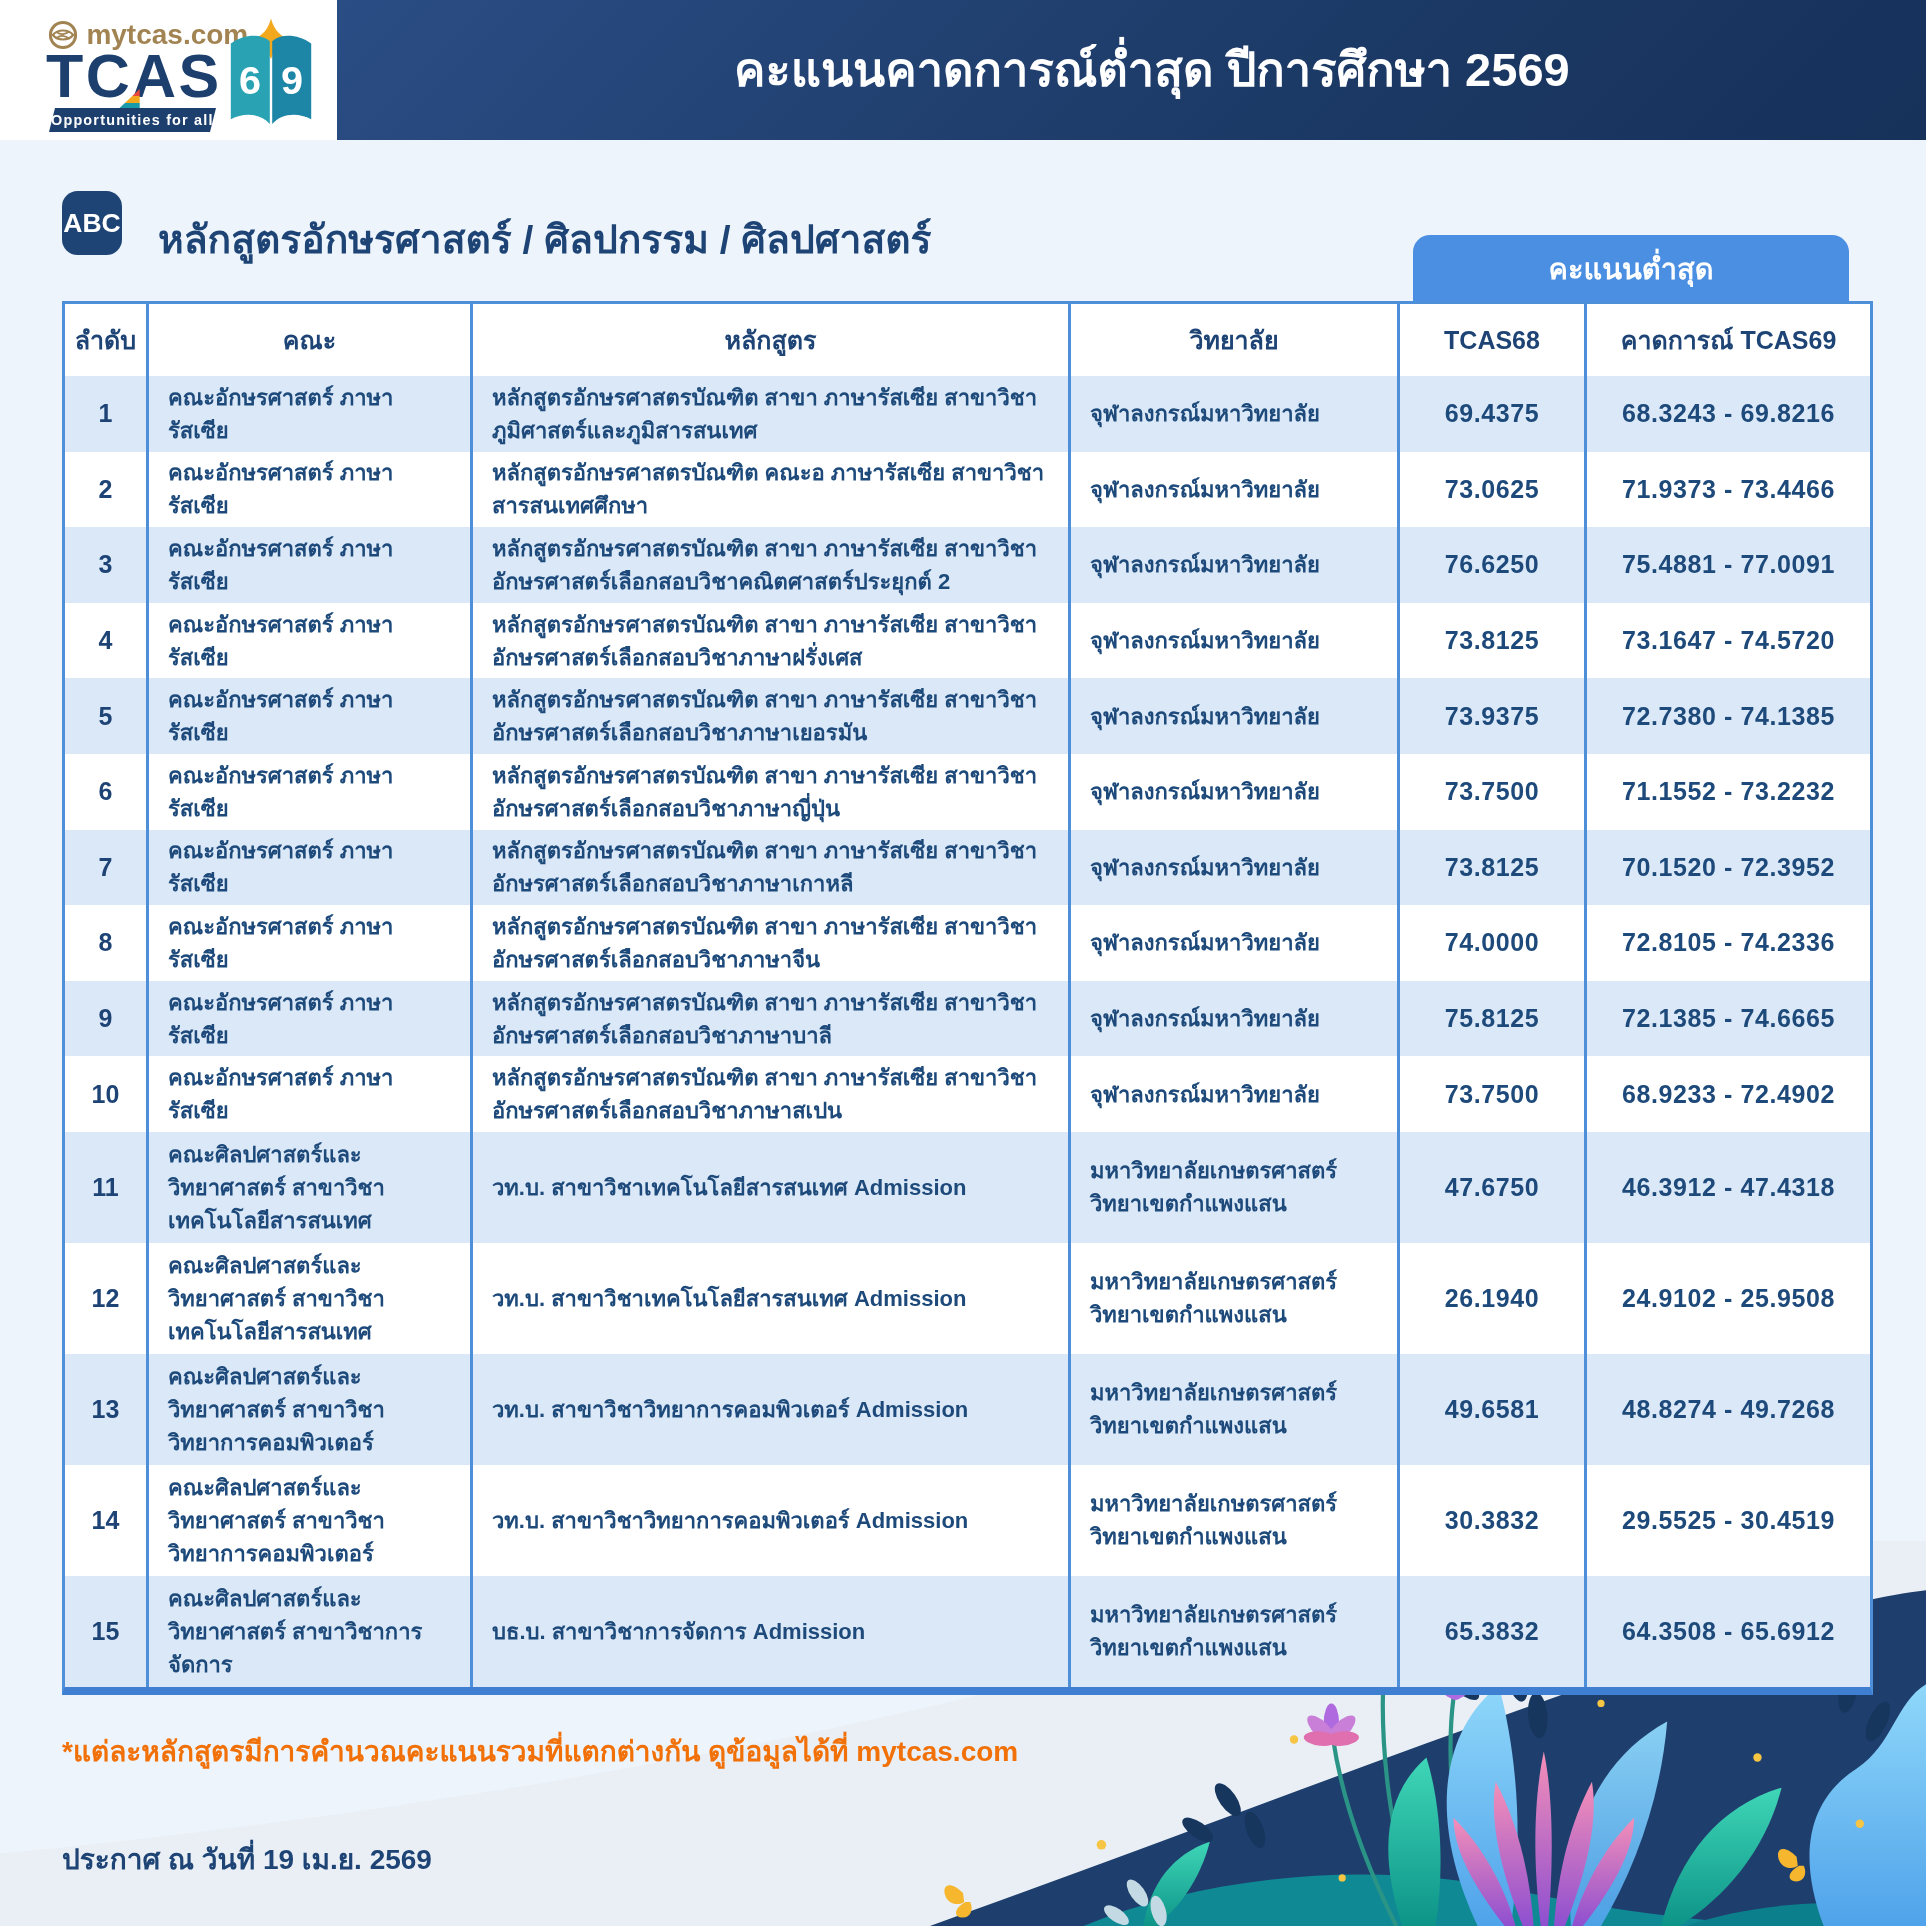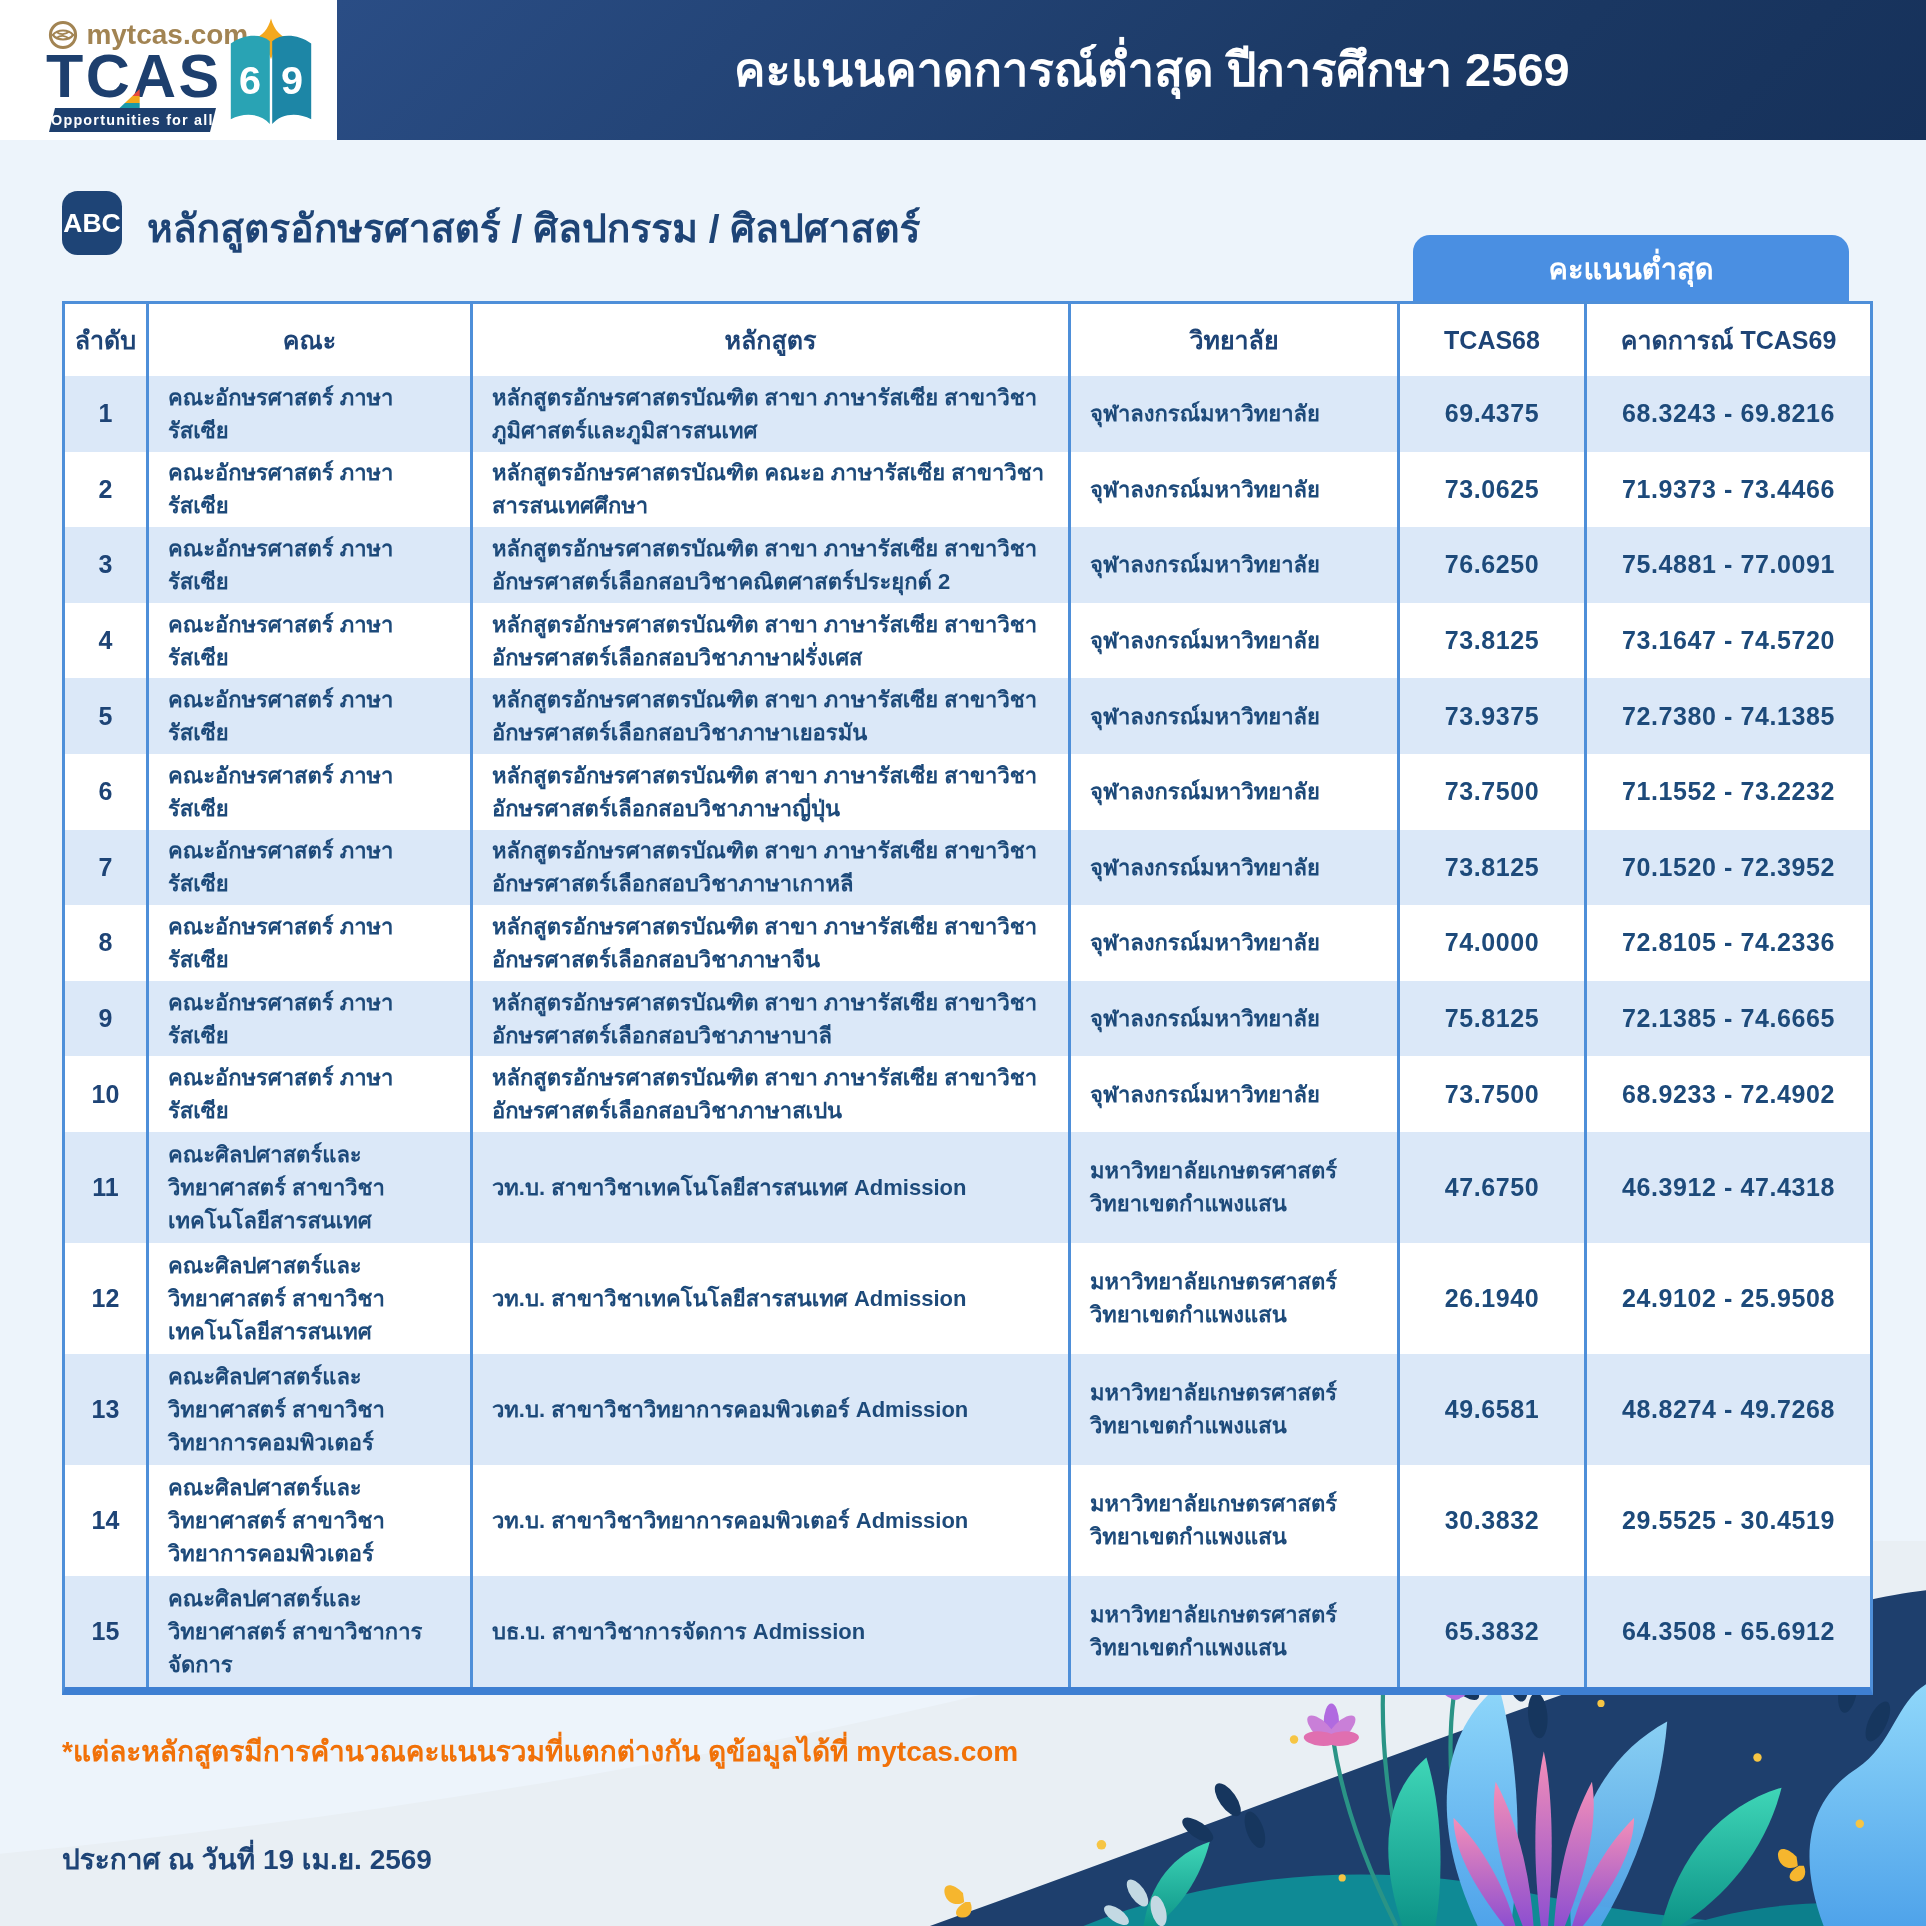--- a/index.html
+++ b/index.html
@@ -27,21 +27,21 @@
     clip-path:polygon(0 100%,100% 0,100% 100%);}
   .tag-banner{position:absolute;left:52px;top:108px;width:161px;height:24px;
     background:#1d3f6e;transform:skewX(-14deg);display:flex;align-items:center;justify-content:center;}
   .tag-banner span{transform:skewX(14deg);color:#fff;font-size:14.4px;font-weight:700;letter-spacing:1.2px;white-space:nowrap;}
   .book-logo{position:absolute;left:226px;top:17px;}
   
   .abc-badge{position:absolute;left:62px;top:191px;width:60px;height:64px;border-radius:15.6px;
     background:#1e4476;color:#fff;font-size:26.5px;font-weight:700;
     display:flex;align-items:center;justify-content:center;z-index:4;}
   .section-title{position:absolute;left:142px;top:191px;height:64px;display:flex;align-items:center;
-    font-size:39px;font-weight:700;color:#1e4476;margin:5px;z-index:4;white-space:nowrap;}
+    font-size:39px;font-weight:700;color:#1e4476;margin:16px;z-index:4;white-space:nowrap;}
   
   .score-tab{position:absolute;left:1413px;top:235px;width:436px;height:67px;
     background:#4a8fe2;border-radius:17px 17px 0 0;color:#fff;font-size:29px;font-weight:700;
     display:flex;align-items:center;justify-content:center;z-index:3;}
   
   .table-wrap{position:absolute;left:62px;top:301px;width:1804px;z-index:4;}
   table.score{width:1804px;border-collapse:separate;border-spacing:0;table-layout:fixed;
     border:3.6px solid #4e8fd9;border-bottom:8.4px solid #3e7fd2;background:#fff;}
   th,td{border:0;vertical-align:middle;}
   td:not(:first-child),th:not(:first-child){border-left:3px solid #4e8fd9;}

